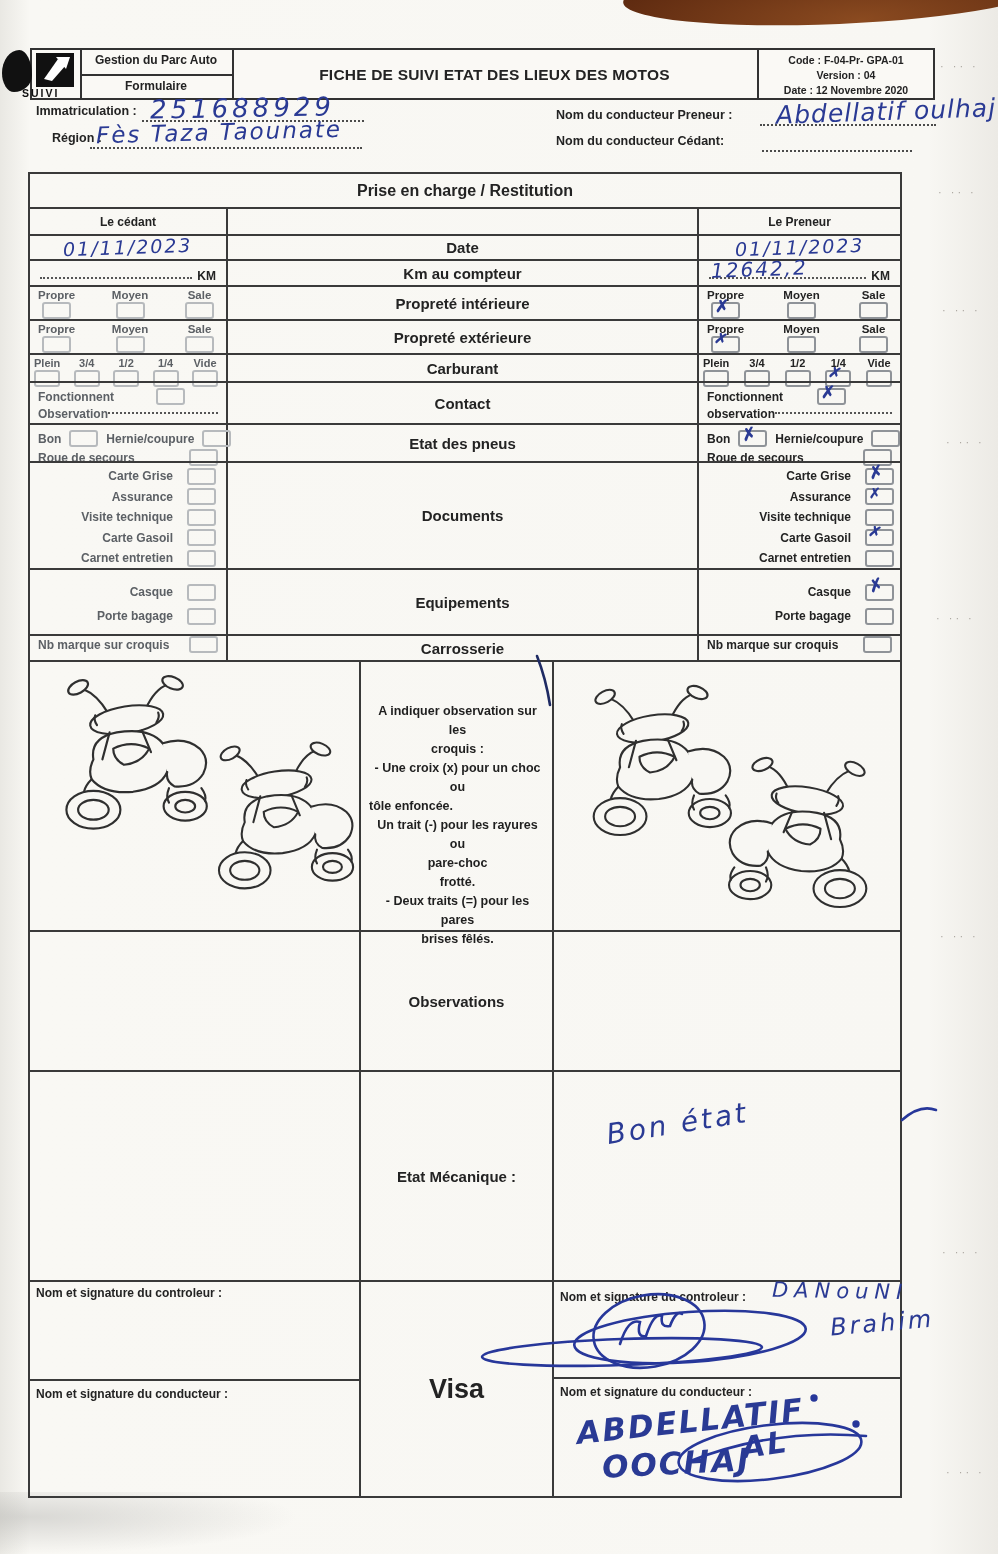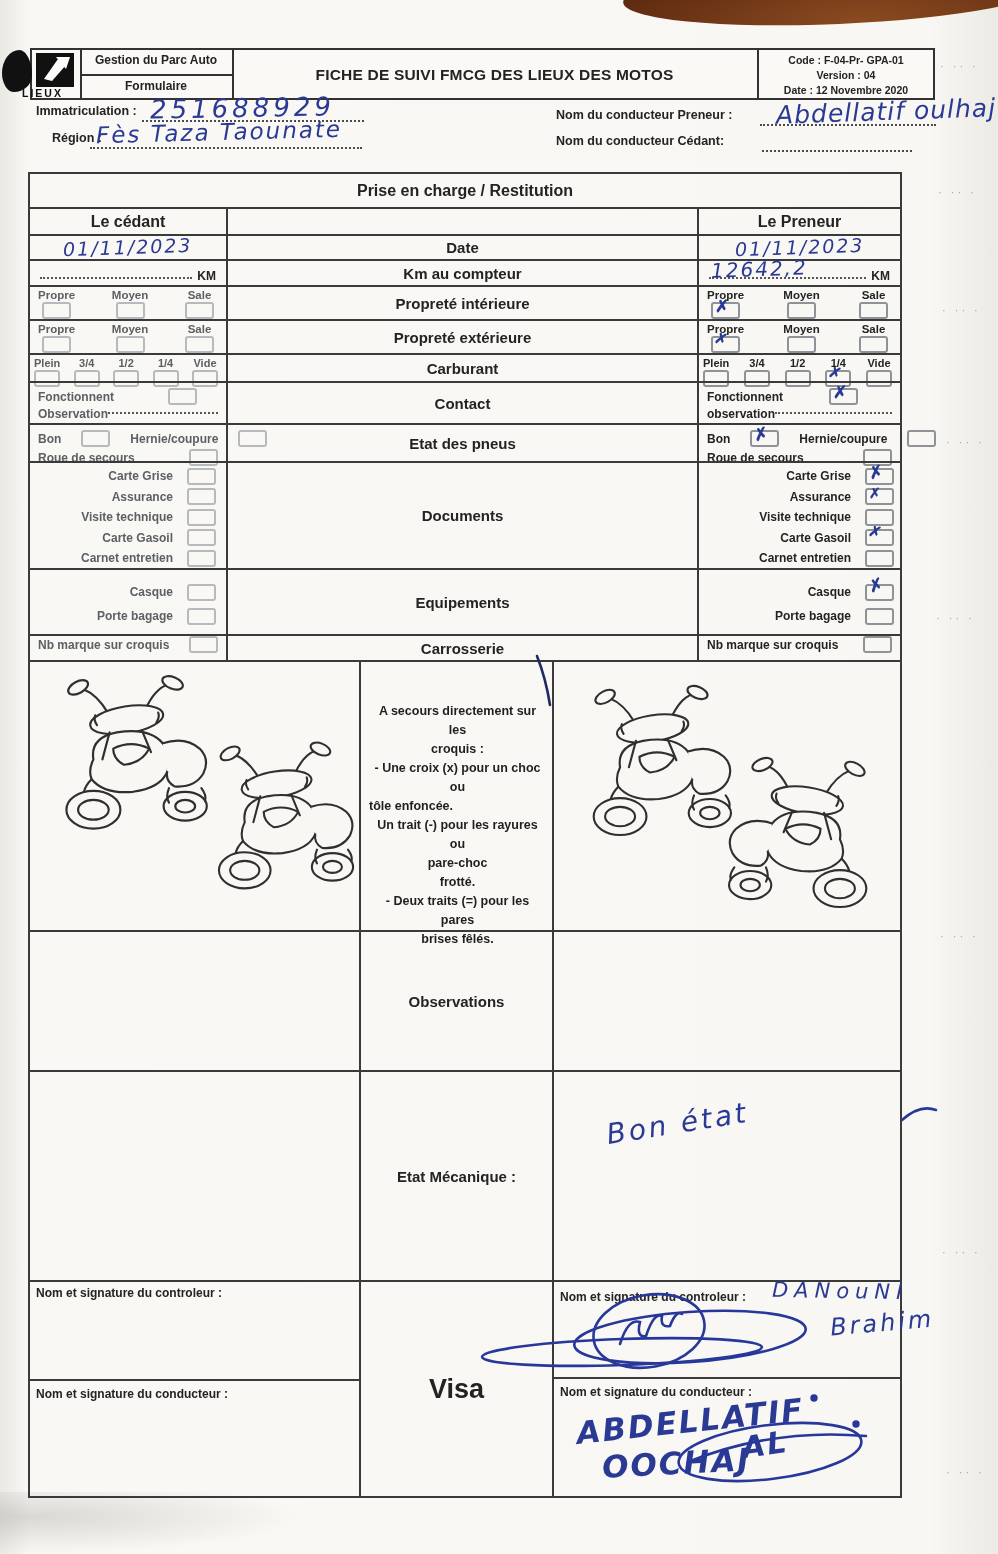--- a/index.html
+++ b/index.html
@@ -31,41 +31,41 @@
   .dotline{position:absolute;height:0;border-bottom:2px dotted #4b4b4b;}
   .hw{position:absolute;color:#2a3a94;font-family:"DejaVu Sans",sans-serif;font-style:italic;white-space:nowrap;line-height:1;}
   
   .tbl{position:absolute;left:28px;top:172px;width:874px;height:1326px;border:2px solid #3a3a3a;box-sizing:border-box;}
   .row{position:absolute;left:0;width:870px;display:flex;box-sizing:border-box;border-top:2px solid #3a3a3a;}
   .row.first{border-top:none;}
   .cell{box-sizing:border-box;border-right:2px solid #3a3a3a;position:relative;overflow:visible;}
   .cell:last-child{border-right:none;}
   .cc{display:flex;align-items:center;justify-content:center;}
   .biglbl{font-size:15px;font-weight:bold;}
-  .colhead{font-size:16px;font-weight:bold;}
+  .colhead{font-size:12px;font-weight:bold;}
   .c1{width:198px;}.c2{width:471px;}.c3{width:201px;}
   .d1{width:331px;}.d2{width:193px;}.d3{width:346px;}
   
   .cb{position:relative;display:inline-block;width:25px;height:13px;border:2px solid #8f9398;border-radius:3px;background:transparent;flex:none;}
   .faintc .cb{border-color:#b7babd;}
   .faintc{color:#5c6065;}
   .mk{position:absolute;left:2px;top:-6px;font-size:17px;font-weight:bold;font-style:normal;color:#2a3a94;line-height:1;}
   .mk.r10{transform:rotate(14deg);font-size:15px;top:-7px;}
   .mk.rm10{transform:rotate(-12deg);}
   .mk.up{top:-9px;transform:rotate(-16deg);}
   .optrow{display:flex;justify-content:space-between;padding:2px 12px 0 8px;width:100%;box-sizing:border-box;}
   .opt{display:flex;flex-direction:column;align-items:center;gap:1px;}
   .olbl{font-size:11.5px;font-weight:bold;}
   .carbrow{padding:2px 8px 0 4px;}
   .carbrow .olbl{font-size:11px;}
   .kmline{display:flex;align-items:flex-end;gap:5px;padding:0 10px;height:100%;box-sizing:border-box;}
   .dots{flex:1;border-bottom:2px dotted #555;margin-bottom:6px;}
   .kmu{font-size:12px;font-weight:bold;margin-bottom:2px;}
   .stack{padding:3px 8px;font-size:12px;font-weight:bold;width:100%;box-sizing:border-box;}
-  .lineflex{display:flex;align-items:center;gap:20px;margin-top:2px;}
+  .lineflex{display:flex;align-items:center;gap:8px;margin-top:2px;}
   .docline{display:flex;align-items:center;justify-content:flex-end;gap:14px;height:20.5px;padding-right:10px;font-size:12px;font-weight:bold;}
   .equipline{height:24px;}
   .nbline{display:flex;align-items:center;justify-content:space-between;padding:0 8px;font-size:12px;font-weight:bold;width:100%;box-sizing:border-box;}
   .instr{padding:40px 6px 0 8px;font-size:12.5px;font-weight:600;line-height:1.52;text-align:center;color:#1f1f1f;}
   .scooter{position:absolute;}
   .flip{transform:scaleX(-1);}
   .footlbl{font-size:12px;font-weight:bold;padding:4px 6px;}
   .subcell{position:absolute;left:0;width:100%;box-sizing:border-box;}
   .visa{font-size:27px;font-weight:bold;}
   .ovl{position:absolute;left:0;top:0;pointer-events:none;}
@@ -86,35 +86,35 @@
   <div class="sp" style="left:942px;top:1246px;"></div>
   <div class="sp" style="left:946px;top:1466px;"></div>
 
   <div class="hframe">
     <div class="vline" style="left:48px;"></div>
     <div class="vline" style="left:200px;"></div>
     <div class="vline" style="left:725px;"></div>
     <div class="gsplit"></div>
     <div class="gestion1">Gestion du Parc Auto</div>
     <div class="gestion2">Formulaire</div>
-    <div class="htitle">FICHE DE SUIVI FMCG DES LIEUX DES MOTOS</div>
+    <div class="htitle">FICHE DE SUIVI ETAT DES LIEUX DES MOTOS</div>
     <div class="codebox">
       <div>Code : F-04-Pr- GPA-01</div>
       <div>Version : 04</div>
       <div>Date : 12 Novembre 2020</div>
     </div>
   </div>
   <div class="logo-drop"></div>
   <div class="logo-sq">
     <svg width="38" height="34" viewBox="0 0 38 34">
       <polygon points="8,26 22,6 30,12 16,28" fill="#fff"></polygon>
         <polygon points="20,4 34,4 30,16" fill="#fff"></polygon>
     </svg>
   </div>
-  <div class="logo-txt">LIEUX</div>
+  <div class="logo-txt">SUIVI</div>
 
   <div class="idlabel" style="left:36px;top:104px;">Immatriculation :</div>
   <div class="dotline" style="left:142px;top:120px;width:222px;"></div>
   <div class="hw" style="left:150px;top:95px;font-size:26px;letter-spacing:4px;transform:rotate(-1deg);">251688929</div>
 
   <div class="idlabel" style="left:52px;top:131px;">Région :</div>
   <div class="dotline" style="left:90px;top:147px;width:272px;"></div>
   <div class="hw" style="left:96px;top:121px;font-size:23px;letter-spacing:2px;transform:rotate(-1.5deg);">Fès Taza Taounate</div>
 
   <div class="idlabel" style="left:556px;top:108px;">Nom du conducteur Preneur :</div>
@@ -457,21 +457,21 @@
       <div class="cell d1">
         <svg class="scooter" style="left:4px;top:6px;" width="180" height="172" viewBox="0 0 200 180">
             <use href="#scoot"></use>
           </svg>
         <svg class="scooter" style="left:158px;top:66px;" width="172" height="178" viewBox="0 0 200 180">
             <use href="#scoot"></use>
           </svg>
       </div>
       <div class="cell d2">
         <div class="instr">
-          <div>A secours directement sur les</div>
+          <div>A indiquer observation sur les</div>
           <div>croquis :</div>
           <div>- Une croix (x) pour un choc ou</div>
           <div style="text-align:left;">tôle enfoncée.</div>
           <div>Un trait (-) pour les rayures ou</div>
           <div>pare-choc</div>
           <div>frotté.</div>
           <div>- Deux traits (=) pour les pares</div>
           <div>brises fêlés.</div>
         </div>
       </div>

